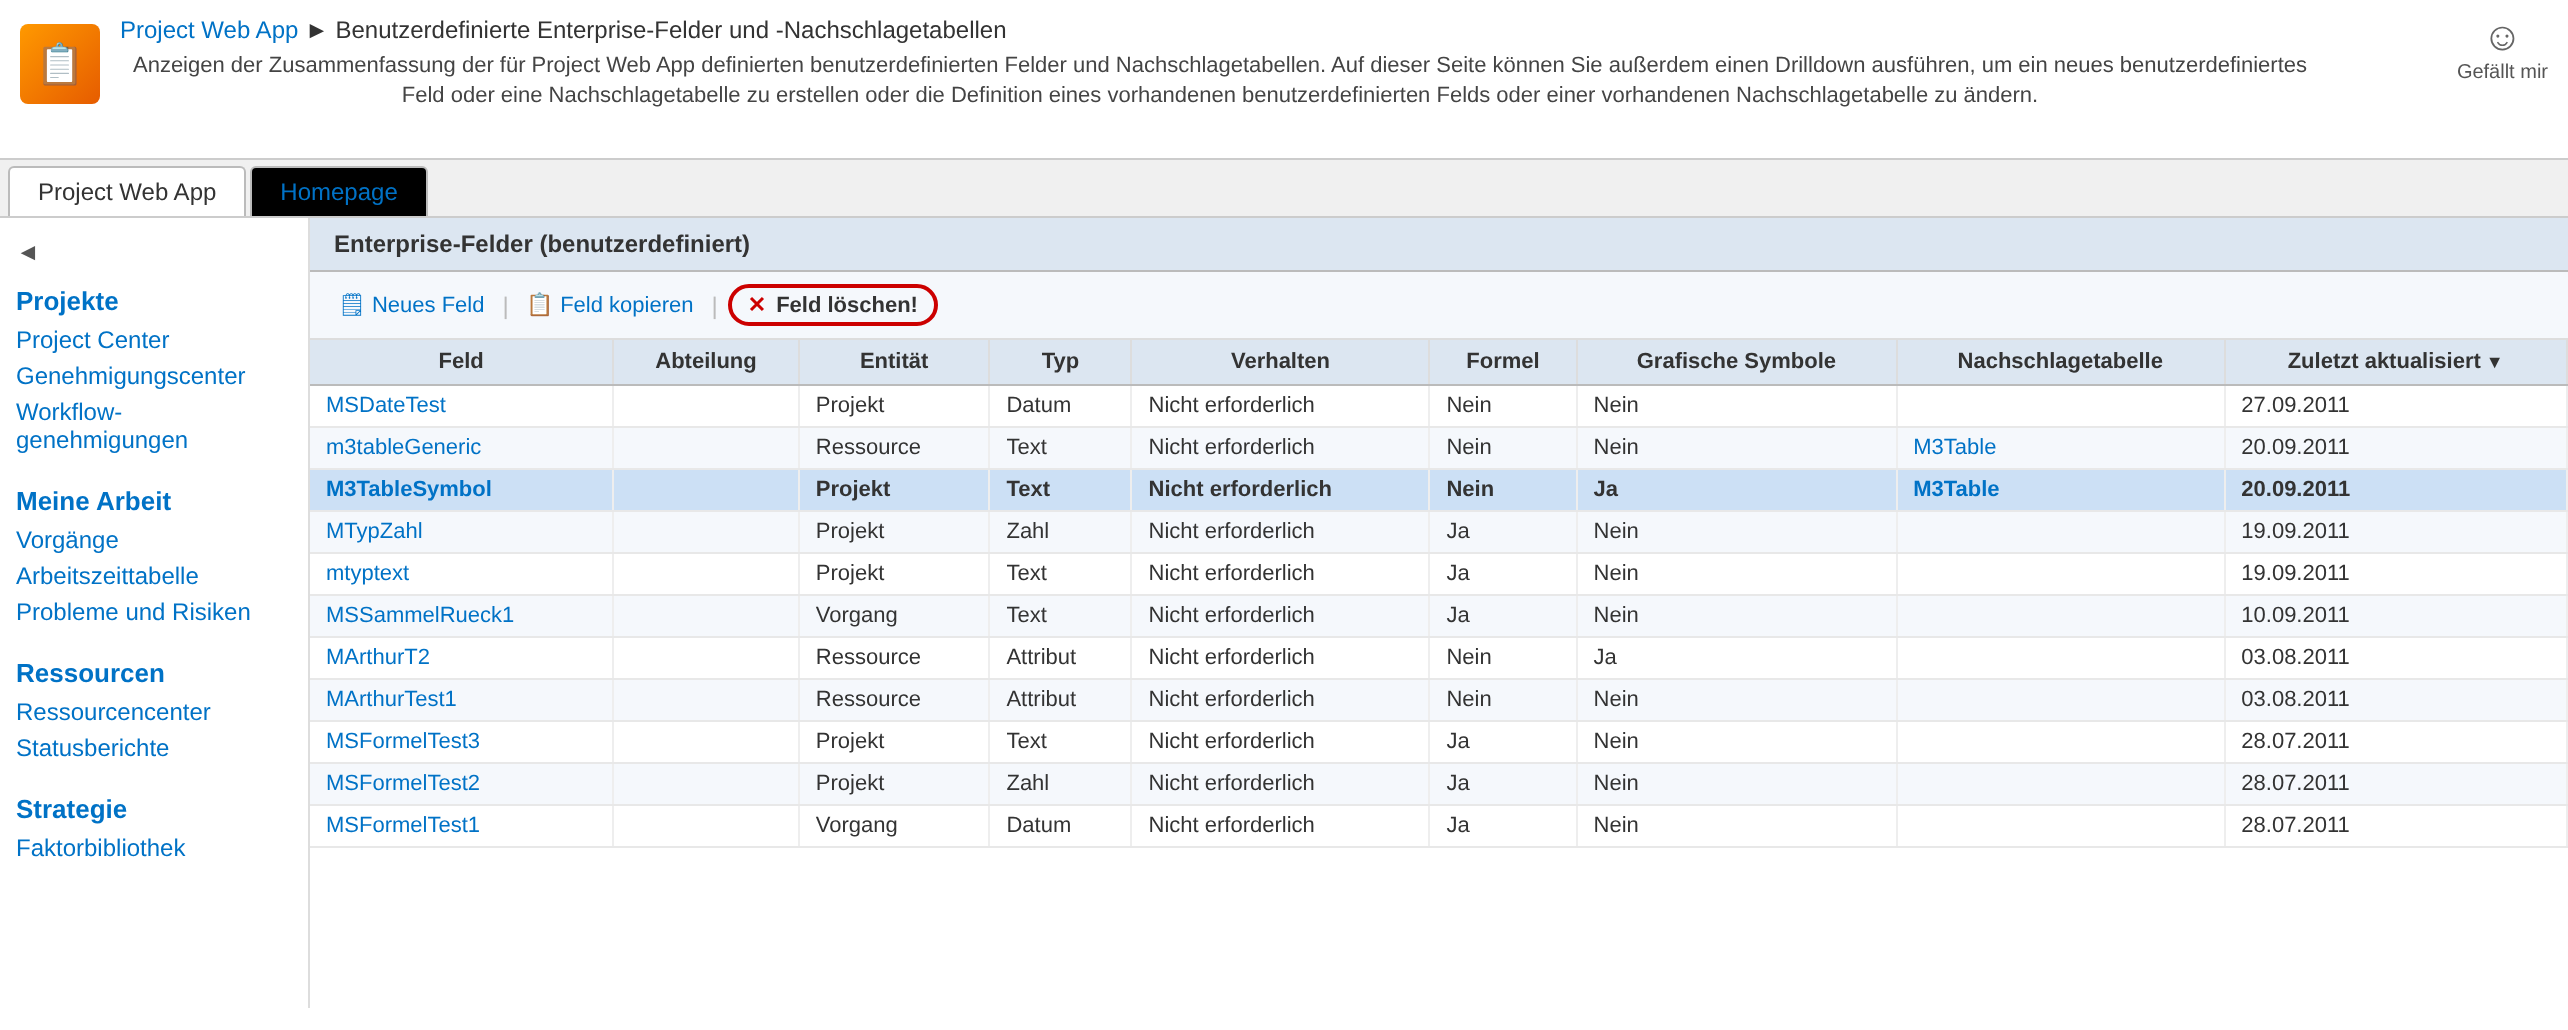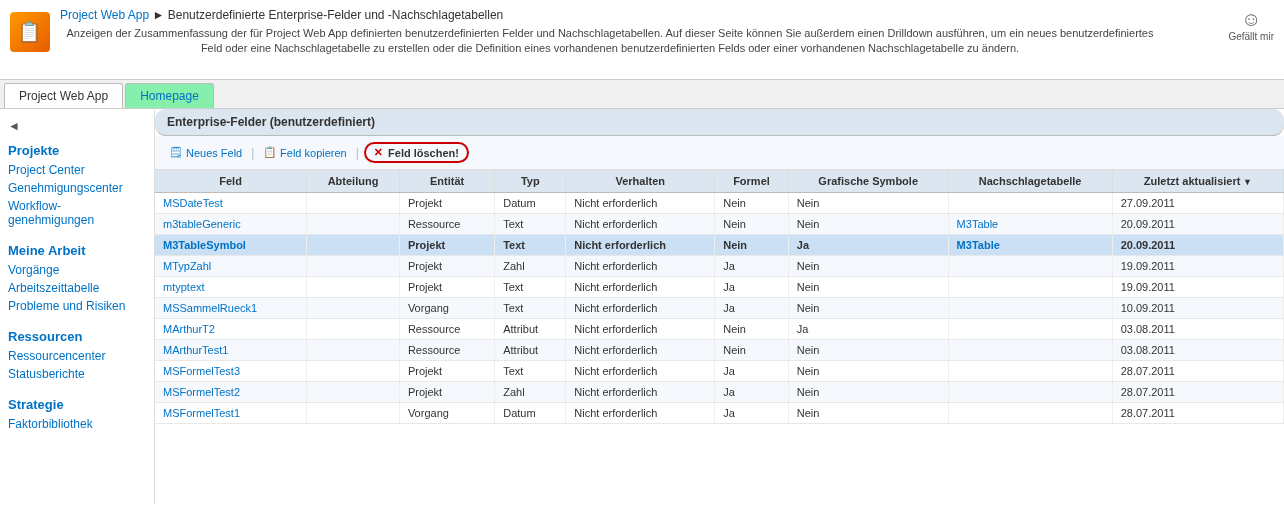--- a/index.html
+++ b/index.html
@@ -12,36 +12,36 @@
     .header-content { flex: 1; }
     .breadcrumb { font-size: 12px; color: #0072c6; margin-bottom: 4px; }
     .breadcrumb span { color: #333; }
     .breadcrumb a { color: #0072c6; text-decoration: none; }
     .header-description { font-size: 11px; color: #444; line-height: 1.4; max-width: 1100px; text-align: center; }
     .header-right { flex-shrink: 0; display: flex; flex-direction: column; align-items: center; font-size: 10px; color: #555; cursor: pointer; padding-left: 10px; }
     .header-right .like-icon { font-size: 20px; color: #666; }
 
     
     .tabs-bar { display: flex; background: #f0f0f0; border-bottom: 1px solid #ccc; padding: 0 4px; }
-    .tab { padding: 5px 14px; font-size: 12px; cursor: pointer; border: 1px solid transparent; border-bottom: none; margin-top: 3px; background: #86efac; color: #0072c6; border-radius: 3px 3px 0 0; border-color: #bbb #bbb transparent; margin-right: 2px; }
+    .tab { padding: 5px 14px; font-size: 12px; cursor: pointer; border: 1px solid transparent; border-bottom: none; margin-top: 3px; background: #000000; color: #0072c6; border-radius: 3px 3px 0 0; border-color: #bbb #bbb transparent; margin-right: 2px; }
     .tab.active { background: #fff; border-color: #bbb #bbb #fff; color: #333; font-weight: normal; }
 
     
     .main-layout { display: flex; height: calc(515px - 120px); }
 
     
     .sidebar { width: 155px; flex-shrink: 0; border-right: 1px solid #ddd; background: #fff; padding: 8px 0; overflow-y: auto; }
     .sidebar-arrow { color: #555; font-size: 12px; padding: 2px 8px; cursor: pointer; }
     .sidebar-section-title { color: #0072c6; font-weight: bold; font-size: 13px; padding: 8px 8px 3px 8px; }
     .sidebar-item { padding: 2px 8px 2px 8px; font-size: 12px; color: #0072c6; cursor: pointer; }
     .sidebar-separator { height: 6px; }
 
     
     .content { flex: 1; overflow-y: auto; padding: 0; }
-    .content-title-bar { background: #dce6f1; padding: 6px 12px; font-weight: bold; font-size: 12px; border-bottom: 1px solid #bbb; border-radius: 11px; }
+    .content-title-bar { background: #dce6f1; padding: 6px 12px; font-weight: bold; font-size: 12px; border-bottom: 1px solid #bbb; }
 
     
     .toolbar { display: flex; align-items: center; padding: 6px 10px; border-bottom: 1px solid #ddd; background: #f5f8fc; gap: 2px; }
     .toolbar-btn { display: flex; align-items: center; gap: 3px; font-size: 11px; color: #0072c6; cursor: pointer; padding: 2px 4px; text-decoration: none; }
     .toolbar-sep { color: #bbb; margin: 0 3px; }
     .toolbar-btn.delete-btn { border: 2px solid #cc0000; border-radius: 12px; padding: 2px 8px; color: #333; font-weight: bold; }
     .toolbar-btn.delete-btn .x-icon { color: #cc0000; font-weight: bold; margin-right: 2px; }
 
     
     .data-table { width: 100%; border-collapse: collapse; font-size: 11px; }

